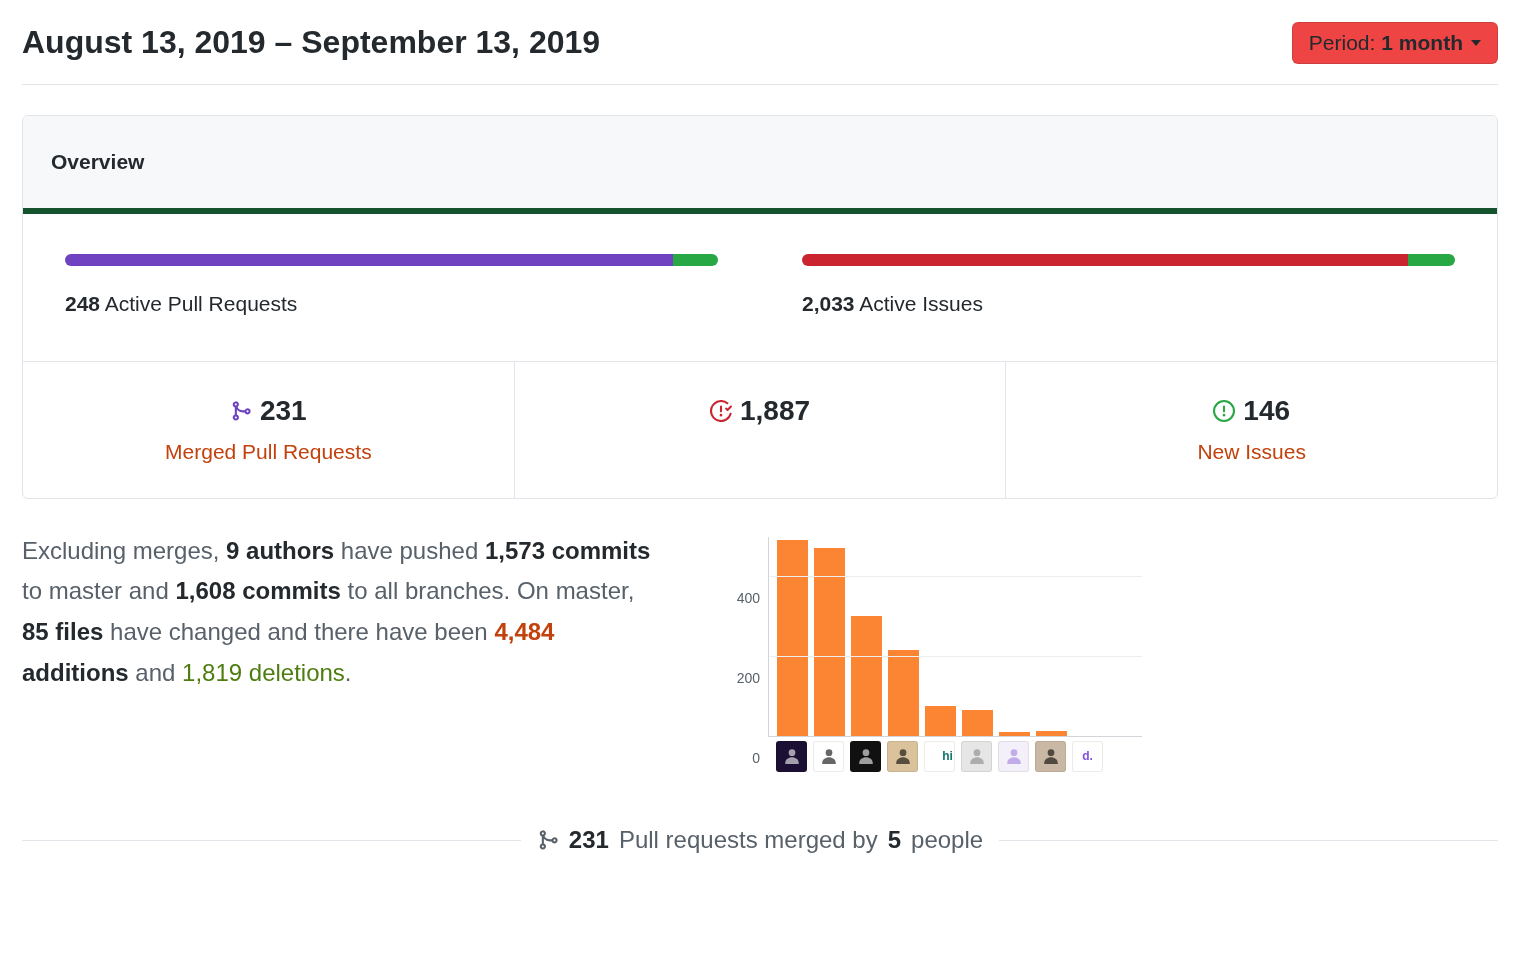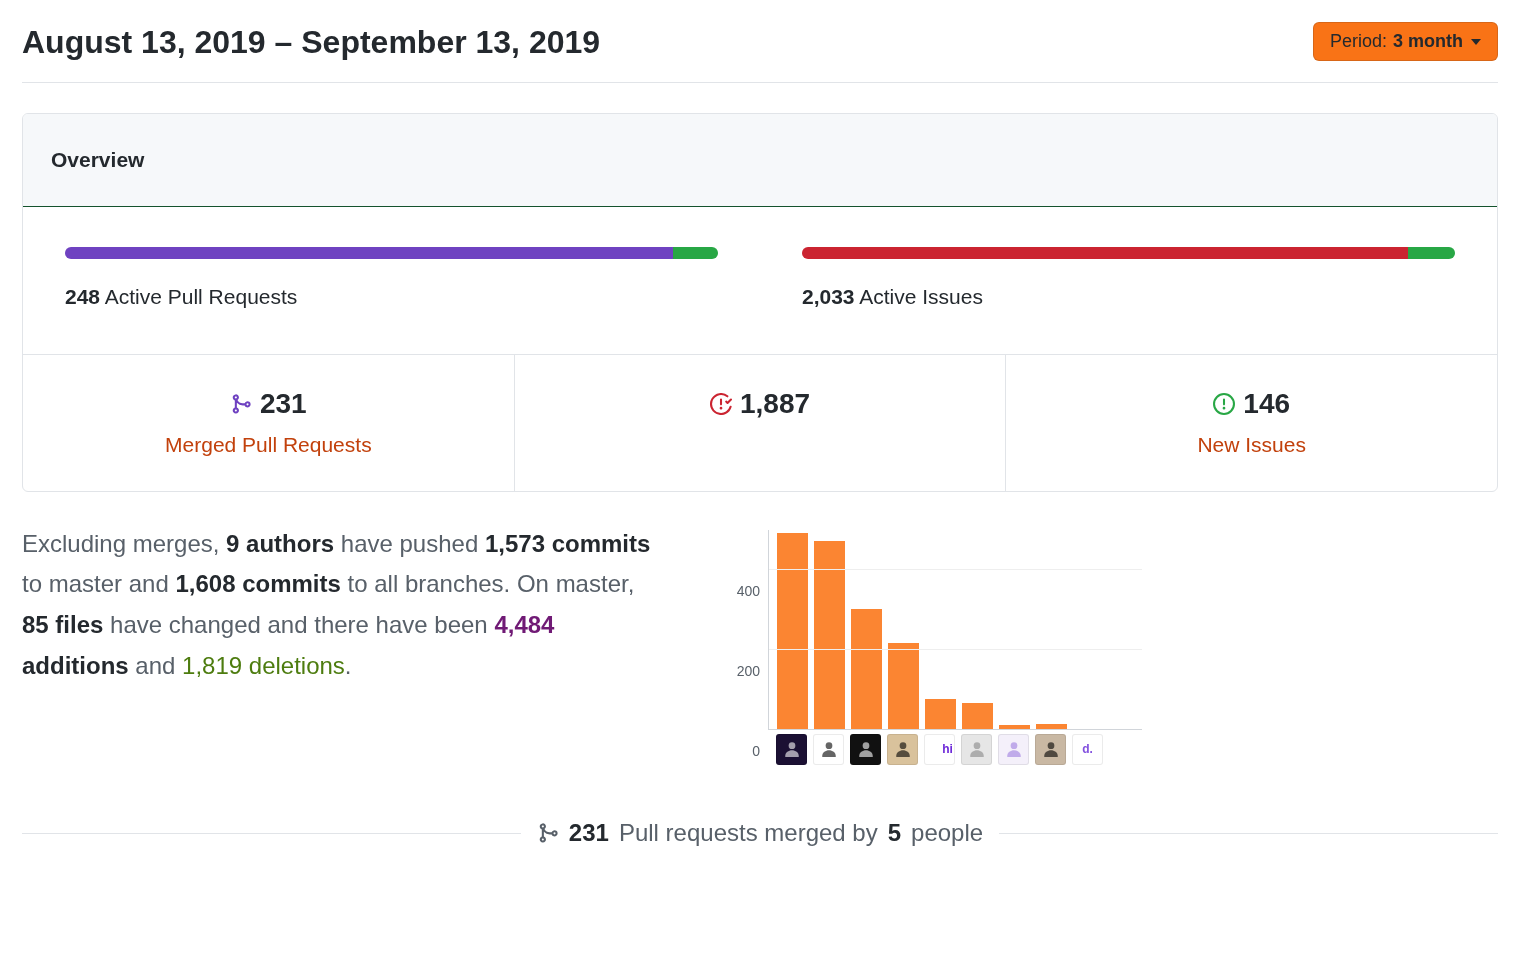--- a/index.html
+++ b/index.html
@@ -28,24 +28,24 @@
   .date-range {
     font-size: 32px;
     font-weight: 600;
     line-height: 1.25;
   }
   .period-select {
     display: inline-flex;
     align-items: center;
     gap: 6px;
     padding: 8px 16px;
-    font-size: 18px;
+    font-size: 21px;
     font-weight: 500;
     color: #24292e;
-    background-color: #f97316;
+    background-color: #ef4444;
     border: 1px solid rgba(27,31,35,0.15);
     border-radius: 6px;
     cursor: pointer;
     white-space: nowrap;
   }
   .period-select .period-value {
     font-weight: 600;
   }
   .caret {
     display: inline-block;
@@ -59,21 +59,21 @@
   }
   .box {
     margin-top: 30px;
     border: 1px solid #e1e4e8;
     border-radius: 6px;
     overflow: hidden;
   }
   .box-header {
     padding: 30px 28px;
     background: #f6f8fa;
-    border-bottom: 1px solid #14532d;
+    border-bottom: 6px solid #14532d;
     font-size: 21px;
     font-weight: 600;
   }
   .progress-row {
     display: flex;
     border-bottom: 1px solid #e1e4e8;
     align-items: center;
   }
   .progress-cell {
     flex: 1;
@@ -140,21 +140,21 @@
     font-size: 24px;
     line-height: 1.7;
     color: #586069;
     max-width: 640px;
   }
   .summary-text .strong {
     font-weight: 600;
     color: #24292e;
   }
   .additions {
-    color: #701a75;
+    color: #c2410c;
     font-weight: 600;
   }
   .deletions {
     color: #4d7c0f;
     font-weight: 400;
   }
   .chart-box {
     flex: 0 0 auto;
     width: 420px;
     padding-top: 6px;
@@ -252,21 +252,21 @@
   }
 </style>
 </head>
 <body>
 
 <div class="container">
   <div class="header-row">
     <h2 class="date-range">August 13, 2019 – September 13, 2019</h2>
     <button class="period-select">
       <span>Period:</span>
-      <span class="period-value">3 month</span>
+      <span class="period-value">1 month</span>
       <span class="caret"></span>
     </button>
   </div>
 
   <div class="box">
     <div class="box-header">Overview</div>
 
     <div class="progress-row">
       <div class="progress-cell">
         <div class="progress-bar">
@@ -372,21 +372,21 @@
               <circle cx="8" cy="5" r="3"></circle>
               <path d="M2 14c0-3 3-5 6-5s6 2 6 5v1H2v-1z"></path>
             </svg>
           </div>
           <div class="avatar" style="background: rgb(217, 194, 156); color: rgb(0, 0, 0); border: 1px solid rgba(0, 0, 0, 0.08);">
             <svg width="18" height="18" viewBox="0 0 16 16" fill="currentColor" opacity="0.6">
               <circle cx="8" cy="5" r="3"></circle>
               <path d="M2 14c0-3 3-5 6-5s6 2 6 5v1H2v-1z"></path>
             </svg>
           </div>
-          <div class="avatar" style="background: rgb(255, 255, 255); color: #6d28d9; border: 1px solid rgba(0, 0, 0, 0.08); padding-left: 16px;">hi</div>
+          <div class="avatar" style="background: rgb(255, 255, 255); color: #0f766e; border: 1px solid rgba(0, 0, 0, 0.08); padding-left: 16px;">hi</div>
           <div class="avatar" style="background: rgb(230, 230, 230); color: rgb(136, 136, 136); border: 1px solid rgba(0, 0, 0, 0.08);">
             <svg width="18" height="18" viewBox="0 0 16 16" fill="currentColor" opacity="0.6">
               <circle cx="8" cy="5" r="3"></circle>
               <path d="M2 14c0-3 3-5 6-5s6 2 6 5v1H2v-1z"></path>
             </svg>
           </div>
           <div class="avatar" style="background: rgb(244, 240, 250); color: rgb(159, 126, 224); border: 1px solid rgba(0, 0, 0, 0.08);">
             <svg width="18" height="18" viewBox="0 0 16 16" fill="currentColor" opacity="0.6">
               <circle cx="8" cy="5" r="3"></circle>
               <path d="M2 14c0-3 3-5 6-5s6 2 6 5v1H2v-1z"></path>

